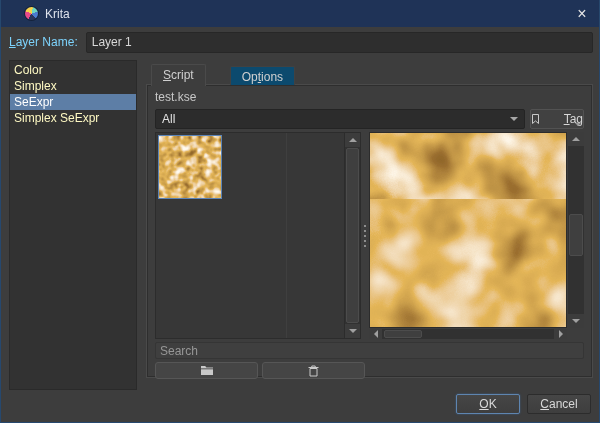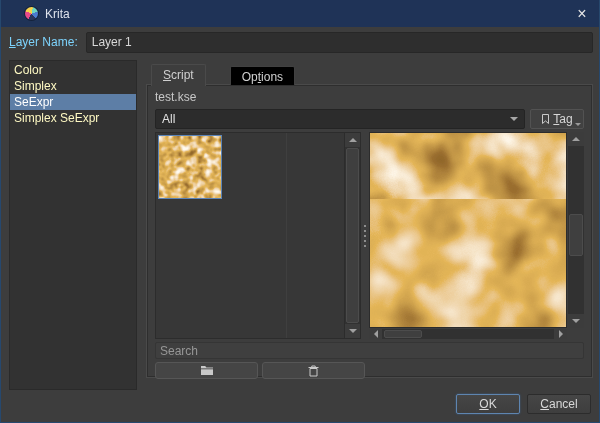--- a/index.html
+++ b/index.html
@@ -47,42 +47,42 @@
   .gen-item.selected { background:#5d7ea6; color:#ffffff; }
 
   
   .tabbar { position:absolute; left:150px; top:63px; height:22px; display:flex; align-items:flex-end; z-index:3;gap:24px; }
   .tab { padding:3px 11px 4px 11px; font-size:12px; color:#d0d0d0; white-space:nowrap; }
   .tab.active {
     background:#3d3d3d; border:1px solid #4a4a4a; border-bottom:none; height:22px;
     border-top-left-radius:2px; border-top-right-radius:2px; position:relative; top:1px;
   }
   .tab.inactive {
-    background:#000000; border:1px solid #414141; border-bottom:none; height:19px;
+    background:#0c4a6e; border:1px solid #414141; border-bottom:none; height:19px;
     border-top-left-radius:2px; border-top-right-radius:2px;
   }
 
   
   .panel {
     position:absolute; left:145px; top:84px; width:447px; height:294px;
     background:#3d3d3d; border:1px solid #4a4a4a; box-shadow:0 0 0 1px #2e2e2e inset;
     padding:5px 8px 4px 8px;
   }
   .filename { color:#c8c8c8; height:15px; margin-bottom:4px; }
 
   .combo-row { display:flex; gap:5px; height:20px; margin-bottom:3px; }
   .combobox {
     flex:1; background:#2c2c2c; border:1px solid #242424; border-radius:2px;
     display:flex; align-items:center; padding:0 6px; color:#e2e2e2;
   }
   .combobox .grow { flex:1; }
   .arrow-down { width:0; height:0; border-left:4px solid transparent; border-right:4px solid transparent; border-top:4px solid #a8a8a8; }
   .tag-btn {
     width:54px; background:#414141; border:1px solid #525252; border-radius:2px;
-    display:flex; align-items:center; justify-content:center; gap:3px; position:relative; color:#d6d6d6;
+    display:flex; align-items:center; justify-content:space-between; gap:3px; position:relative; color:#d6d6d6;
   }
   .tag-menu-arrow { position:absolute; right:2px; bottom:2px; width:0; height:0; border-left:3px solid transparent; border-right:3px solid transparent; border-top:3px solid #9a9a9a; }
 
   
   .main-row { display:flex; height:207px; }
   .grid-wrap { width:210px; display:flex; background:#373737; border:1px solid #2c2c2c; }
   .grid-area { flex:1; position:relative; }
   .grid-col-sep { position:absolute; left:130px; top:0; bottom:0; width:1px; background:#3f3f3f; }
   .thumb {
     position:absolute; left:2px; top:2px; width:64px; height:64px;

